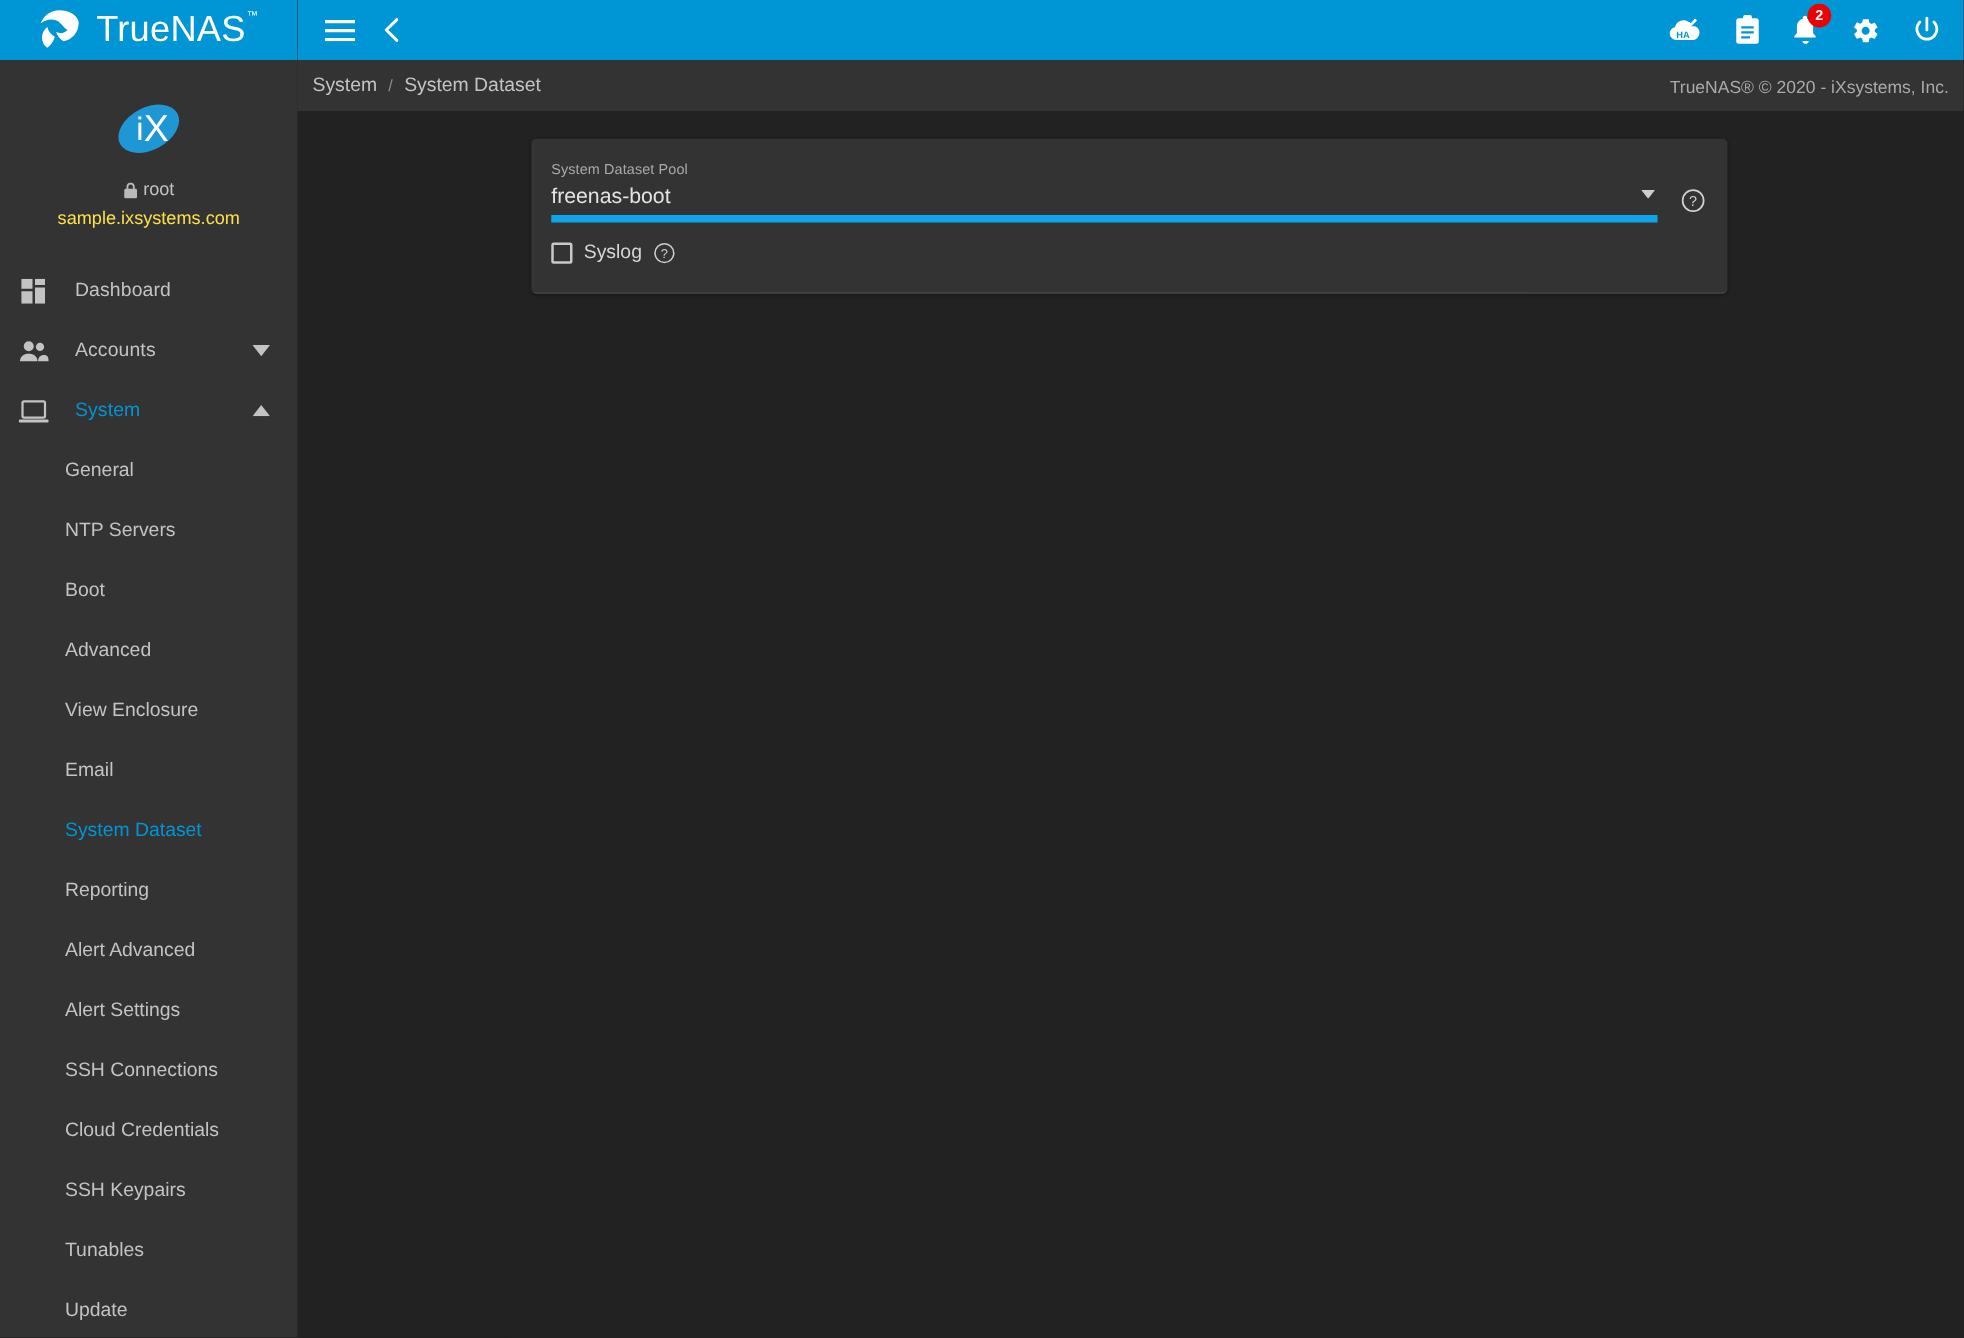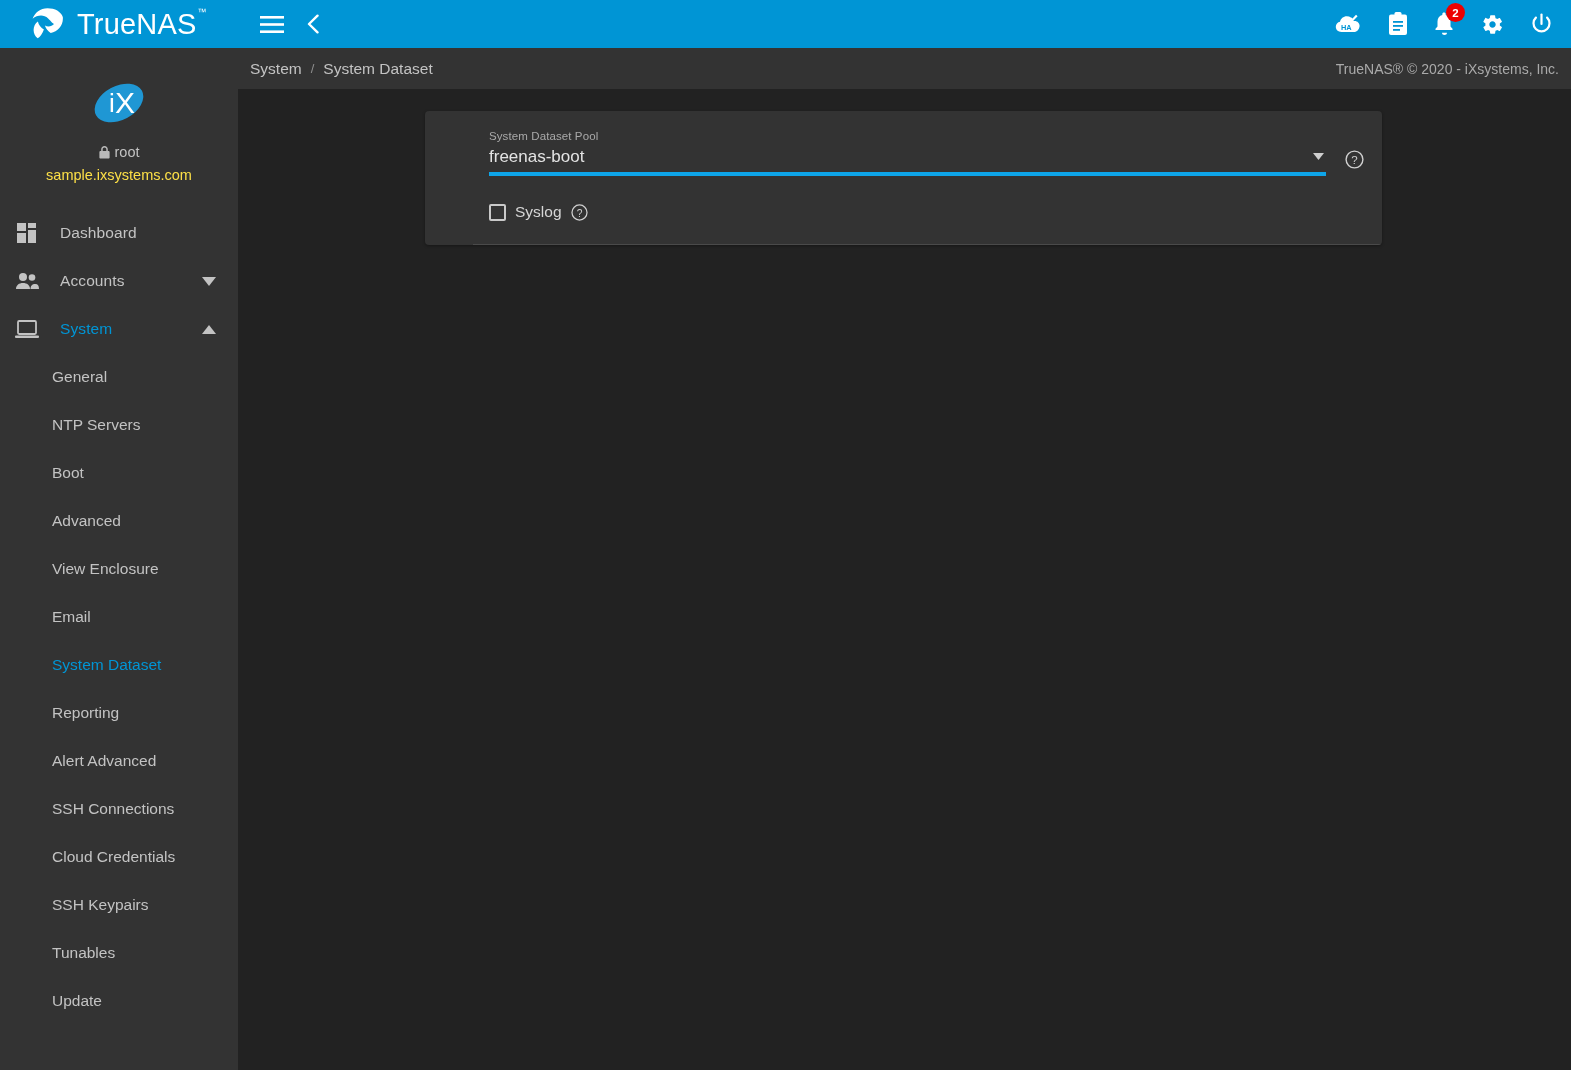--- a/index.html
+++ b/index.html
@@ -113,48 +113,47 @@
   .content {
     flex: 1; background: #222222;
     padding-top: 22px; position: relative;
   }
 
   .card {
     position: absolute; left: 187px; top: 22px;
     width: 957px; background: #333333;
     border-radius: 4px; overflow: hidden;
     box-shadow: 0 1px 3px rgba(0,0,0,.35);
-    padding-left: 48px;
   }
   .card-body { padding: 16px 16px 14px 16px; }
 
   .field { position: relative; padding-top: 3px; }
   .field-label {
     font-size: 11.5px; color: #a9a9a9; letter-spacing: .1px;
   }
   .field-row {
     display: flex; align-items: flex-start;
-    border-bottom: 4px solid #0ea5e9;
+    border-bottom: 6px solid #0ea5e9;
     padding-bottom: 4px; margin-top: 4px;
     margin-right: 40px;
   }
   .field-value {
     flex: 1; font-size: 17px; color: #e3e3e3;
     background: none; border: none; outline: none;
     font-family: "Liberation Sans", sans-serif;
     padding: 0; line-height: 1.25;
   }
   .select-caret { margin-bottom: 4px; margin-right: 2px; cursor: pointer; }
   .help-icon {
     position: absolute; right: 2px; bottom: 3px; cursor: pointer;
   }
 
   .checkbox-row {
     display: flex; align-items: center;
-    gap: 9px; margin-top: 27px; padding-bottom: 9px;
+    gap: 9px; margin-top: 15px; padding-bottom: 9px;
   }
   .cbox {
     width: 17px; height: 17px; border: 2px solid #c9c9c9;
     border-radius: 2px; cursor: pointer; flex: 0 0 17px;
   }
   .cbox-label { font-size: 15.5px; color: #d6d6d6; }
 
   .card-divider { height: 1px; background: #4a4a4a; }
   .card-footer { padding: 18px 16px 20px 16px; }
   .save-btn {
@@ -263,20 +262,23 @@
             <span class="sub-label">Email</span>
           </div>
           <div class="sub-item active">
             <span class="sub-label">System Dataset</span>
           </div>
           <div class="sub-item">
             <span class="sub-label">Reporting</span>
           </div>
           <div class="sub-item">
             <span class="sub-label">Alert Advanced</span>
+          </div>
+          <div class="sub-item">
+            <span class="sub-label">Alert Settings</span>
           </div>
           <div class="sub-item">
             <span class="sub-label">SSH Connections</span>
           </div>
           <div class="sub-item">
             <span class="sub-label">Cloud Credentials</span>
           </div>
           <div class="sub-item">
             <span class="sub-label">SSH Keypairs</span>
           </div>

